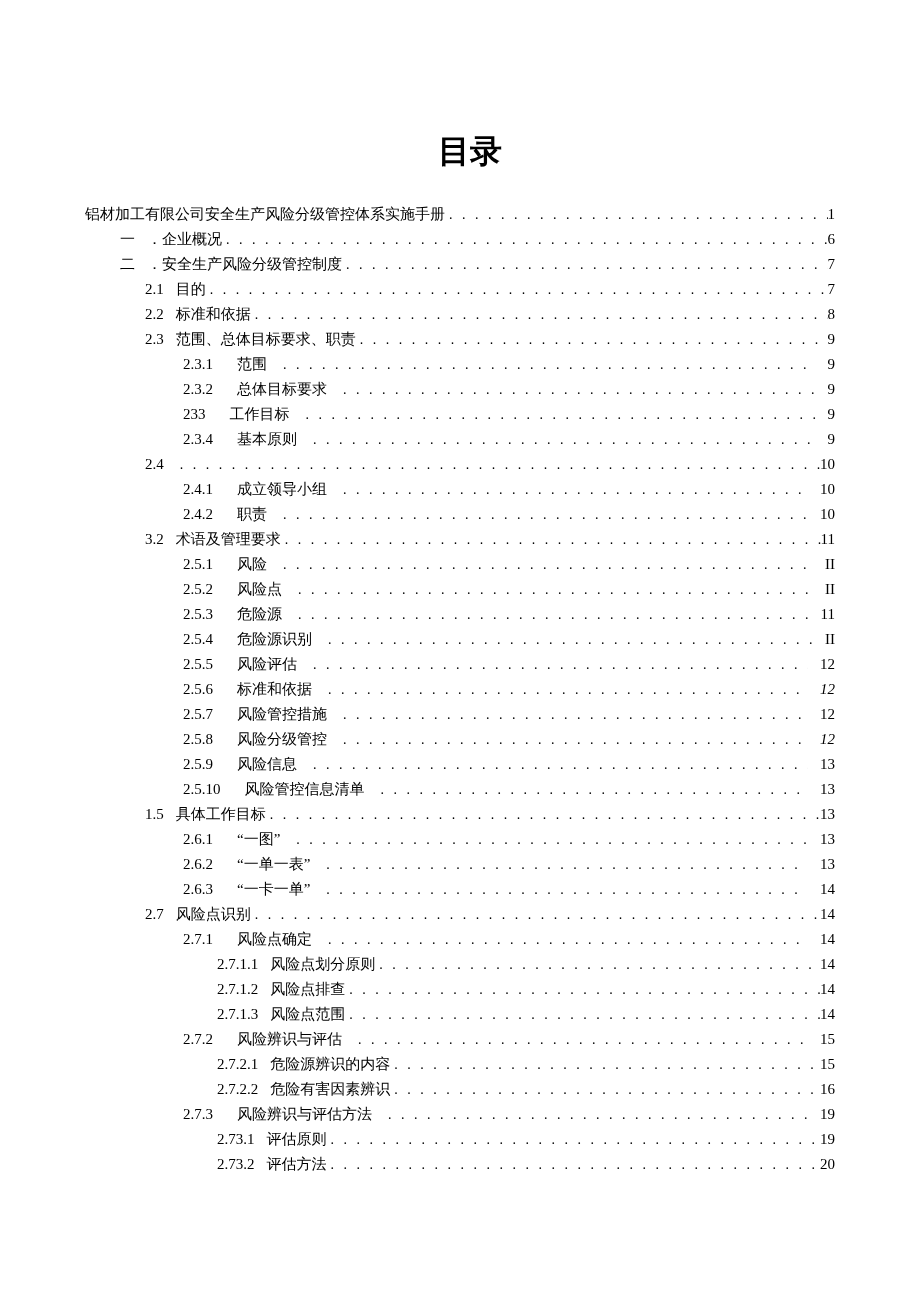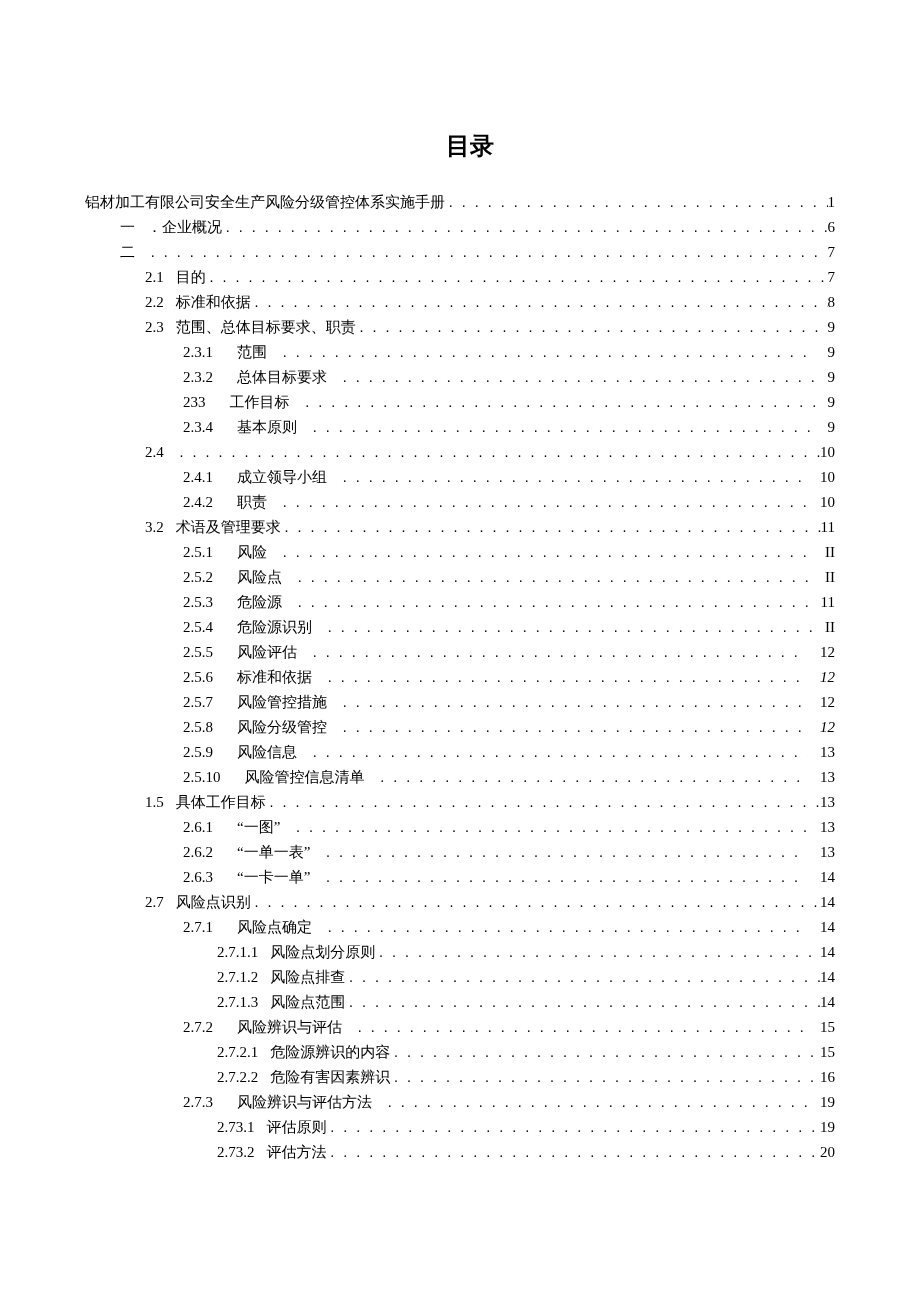--- a/index.html
+++ b/index.html
@@ -7,21 +7,21 @@
       width: 920px;
       height: 1301px;
       background: #fff;
       font-family: "SimSun", "宋体", serif;
       font-size: 15px;
       color: #000;
       padding-top: 130px;
     }
     .title {
       text-align: center;
-      font-size: 24px;
+      font-size: 32px;
       font-weight: 600;
       margin-bottom: 28px;
       font-family: "SimHei", "黑体", sans-serif;
       padding-left: 20px;
     }
     .toc {
       padding-left: 85px;
       padding-right: 85px;
     }
     .toc-row {
@@ -69,20 +69,21 @@
       <span class="page">1</span>
     </div>
     <div class="toc-row indent-1">
       <span class="num">一</span>
       <span class="txt">．企业概况</span>
       <span class="dots">. . . . . . . . . . . . . . . . . . . . . . . . . . . . . . . . . . . . . . . . . . . . . . . . . . . . . . . . . . . . . . . . . . . . . . . . . . . . . . . . . . . . . . . . . . . . . . . . . . . . . . . . . . . . . . . . . . . . . . . . . . . . . . . . . . . . . . . . . . . . . . . . . . . . . . . . . . . . . . . . . . . . . . . . . . . . . . . . . . . . . . . . . . . . . . . . . . . . . . . . </span>
       <span class="page">6</span>
     </div>
     <div class="toc-row indent-1">
       <span class="num">二</span>
+      <span class="txt">．安全生产风险分级管控制度</span>
       <span class="dots">. . . . . . . . . . . . . . . . . . . . . . . . . . . . . . . . . . . . . . . . . . . . . . . . . . . . . . . . . . . . . . . . . . . . . . . . . . . . . . . . . . . . . . . . . . . . . . . . . . . . . . . . . . . . . . . . . . . . . . . . . . . . . . . . . . . . . . . . . . . . . . . . . . . . . . . . . . . . . . . . . . . . . . . . . . . . . . . . . . . . . . . . . . . . . . . . . . . . . . . . </span>
       <span class="page">7</span>
     </div>
     <div class="toc-row indent-2">
       <span class="num">2.1</span>
       <span class="txt">目的</span>
       <span class="dots">. . . . . . . . . . . . . . . . . . . . . . . . . . . . . . . . . . . . . . . . . . . . . . . . . . . . . . . . . . . . . . . . . . . . . . . . . . . . . . . . . . . . . . . . . . . . . . . . . . . . . . . . . . . . . . . . . . . . . . . . . . . . . . . . . . . . . . . . . . . . . . . . . . . . . . . . . . . . . . . . . . . . . . . . . . . . . . . . . . . . . . . . . . . . . . . . . . . . . . . . </span>
       <span class="page">7</span>
     </div>
     <div class="toc-row indent-2">

